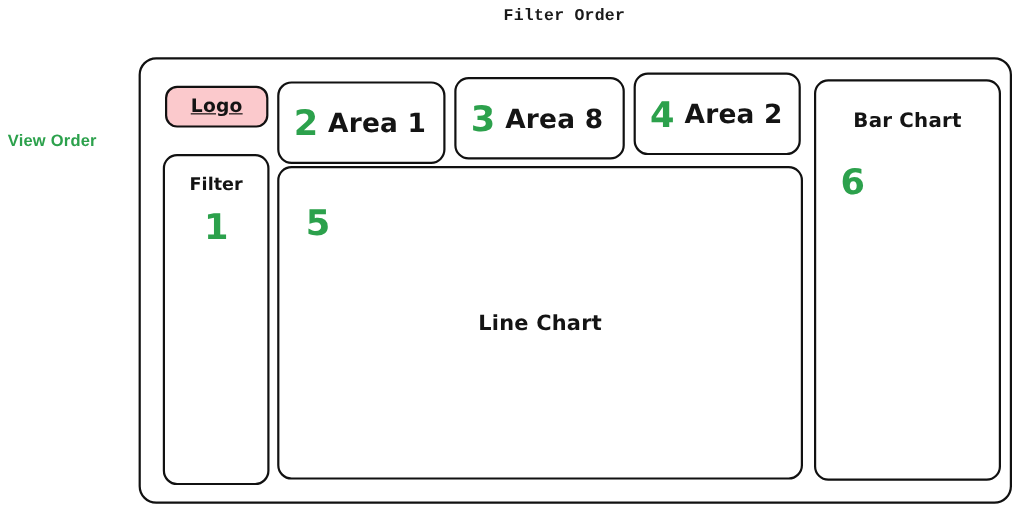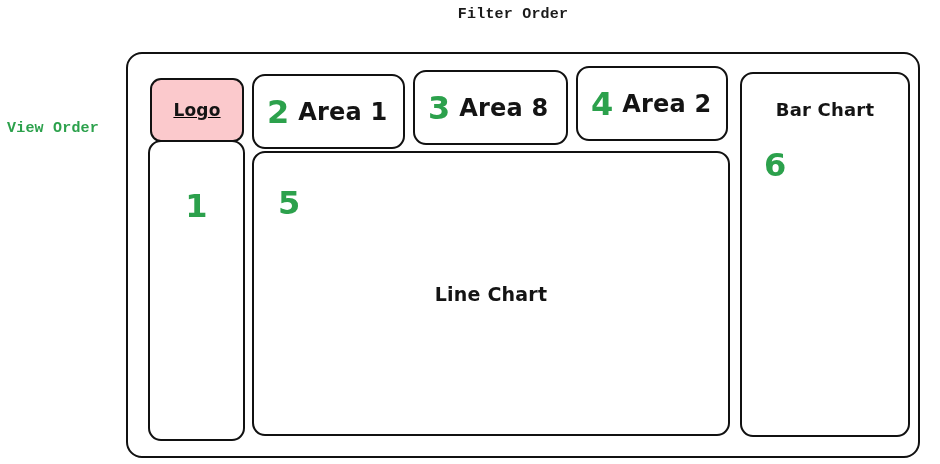--- a/index.html
+++ b/index.html
@@ -38,21 +38,21 @@
     margin-left: 43px;
   }
   .title-view-order {
     position: absolute;
     left: 7px;
     top: 120px;
     font-size: 15px;
     font-weight: 700;
     letter-spacing: 0.2px;
     color: #2ca14c;
-    font-family: Liberation Mono, monospace;
+    font-family: Liberation Sans, sans-serif;
   }
 
   
   .box {
     position: absolute;
     box-sizing: border-box;
     background: #ffffff;
     border: 2.5px solid #111111;
     border-radius: 14px;
   }
@@ -65,21 +65,21 @@
     height: 406px;
     border-radius: 16px;
     border-width: 2.5px;
   }
 
   
   .logo-box {
     left: 150px;
     top: 78px;
     width: 94px;
-    height: 64px;
+    height: 38px;
     border-radius: 11px;
     border-width: 2.5px;
     display: flex;
     align-items: center;
     justify-content: center;
     text-decoration: underline;
   }
   .logo-label {
     font-size: 17px;
     font-weight: 700;
@@ -212,20 +212,21 @@
 
   <div class="title-view-order">View Order</div>
 
   <div class="box outer-frame"></div>
 
   <div class="box logo-box" style="background:#fbc9cc;">
     <span class="logo-label">Logo</span>
   </div>
 
   <div class="box filter-box">
+    <div class="filter-label">Filter</div>
     <div class="filter-num">1</div>
   </div>
 
   <div class="box area-box area-1">
     <span class="area-num">2</span>
     <span class="area-label">Area 1</span>
   </div>
 
   <div class="box area-box area-2">
     <span class="area-num">3</span>

